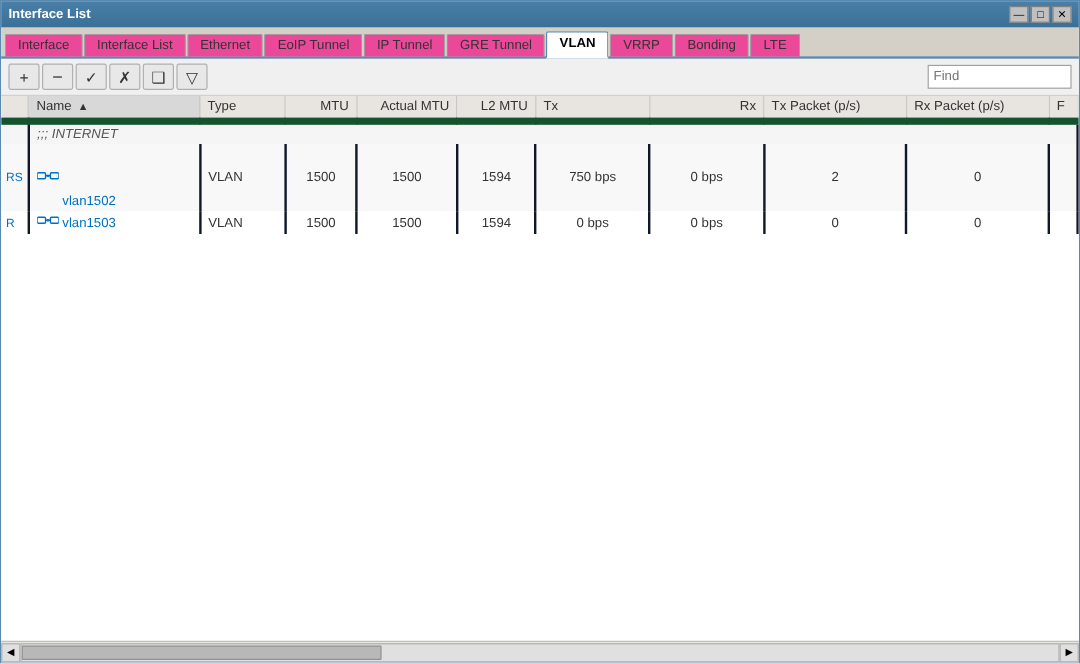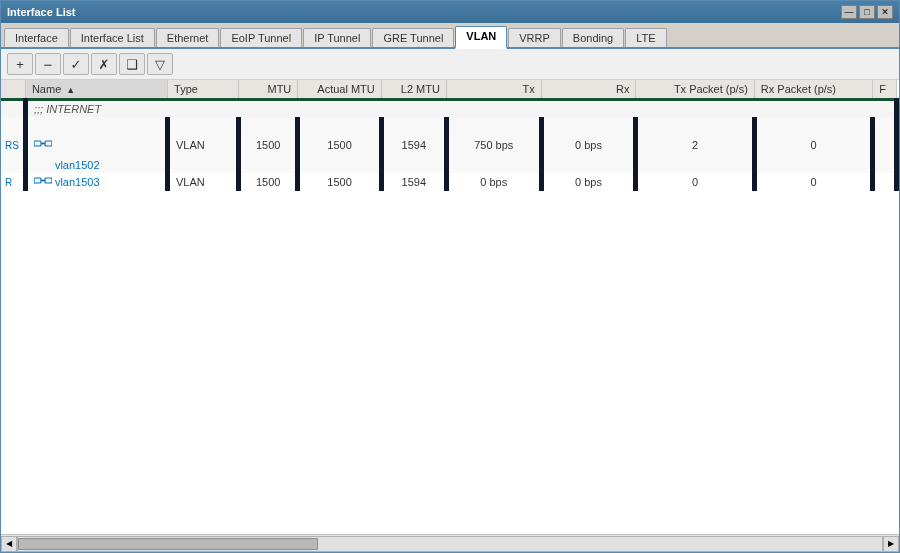--- a/index.html
+++ b/index.html
@@ -59,21 +59,21 @@
       align-items: flex-end;
       padding: 3px 3px 0 3px;
       border-bottom: 2px solid #5a8ab0;
       flex-shrink: 0;
       gap: 1px;
     }
     .tab {
       padding: 3px 10px;
       border: 1px solid #a0a0a0;
       border-bottom: none;
-      background: #e5e5e5;
+      background: #ec4899;
       cursor: pointer;
       font-size: 11px;
       color: #333;
       border-radius: 2px 2px 0 0;
       white-space: nowrap;
     }
     .tab.active {
       background: #ffffff;
       border-color: #5a8ab0;
       border-bottom: 2px solid #ffffff;
@@ -120,39 +120,39 @@
       overflow: auto;
       background: white;
     }
     table {
       width: 100%;
       border-collapse: collapse;
       font-size: 11px;
     }
     thead tr {
       background: #e8e4e0;
-      border-bottom: 3px solid #14532d;
+      border-bottom: 6px solid #14532d;
     }
     th {
       text-align: left;
       padding: 3px 6px;
       border-right: 1px solid #c8c8c8;
       font-weight: normal;
       white-space: nowrap;
       cursor: pointer;
       color: #333;
       user-select: none;
     }
     th.sorted {
       background: #d8d8d8;
     }
     th .sort-arrow { font-size: 9px; margin-left: 2px; }
     td {
       padding: 2px 6px;
-      border-right: 5px solid #0f172a;
+      border-right: 2px solid #0f172a;
       white-space: nowrap;
       color: #333;
     }
     .group-row td {
       background: #f5f5f5;
       font-weight: normal;
       color: #555;
       font-size: 11px;
       padding: 2px 6px;
     }
@@ -162,23 +162,23 @@
       display: inline-flex;
       align-items: center;
       gap: 3px;
     }
     .col-flag { width: 20px; padding: 2px 4px; margin-left: 28px; }
     .col-name { min-width: 120px; }
     .col-type { min-width: 60px; }
     .col-mtu { min-width: 50px; text-align: right; }
     .col-actual-mtu { min-width: 70px; text-align: right; }
     .col-l2mtu { min-width: 55px; text-align: right; }
-    .col-tx { min-width: 80px; text-align: right; }
+    .col-tx { min-width: 80px; text-align: left; }
     .col-rx { min-width: 80px; text-align: right; }
-    .col-tx-packet { min-width: 100px; text-align: right; }
+    .col-tx-packet { min-width: 100px; }
     .col-rx-packet { min-width: 100px; text-align: left; }
     .col-f { min-width: 20px; }
     td.num { text-align: center; }
     .status-bar {
       height: 18px;
       background: #e8e4e0;
       border-top: 1px solid #c0c0c0;
       display: flex;
       align-items: center;
       flex-shrink: 0;
@@ -255,20 +255,21 @@
     <div class="toolbar-btn" title="Disable">
       <span>✗</span>
     </div>
     <div class="toolbar-btn" title="Copy">
       <span>❑</span>
     </div>
     <div class="toolbar-btn" title="Filter">
       <span style="font-size:13px;">▽</span>
     </div>
     <div class="toolbar-spacer"></div>
+    <input class="find-input" type="text" placeholder="Find" style="">
   </div>
 
   <div class="table-container">
     <table>
       <thead>
         <tr>
           <th class="col-flag"></th>
           <th class="col-name sorted">
             <span>Name</span>
             <span class="sort-arrow">▲</span>

